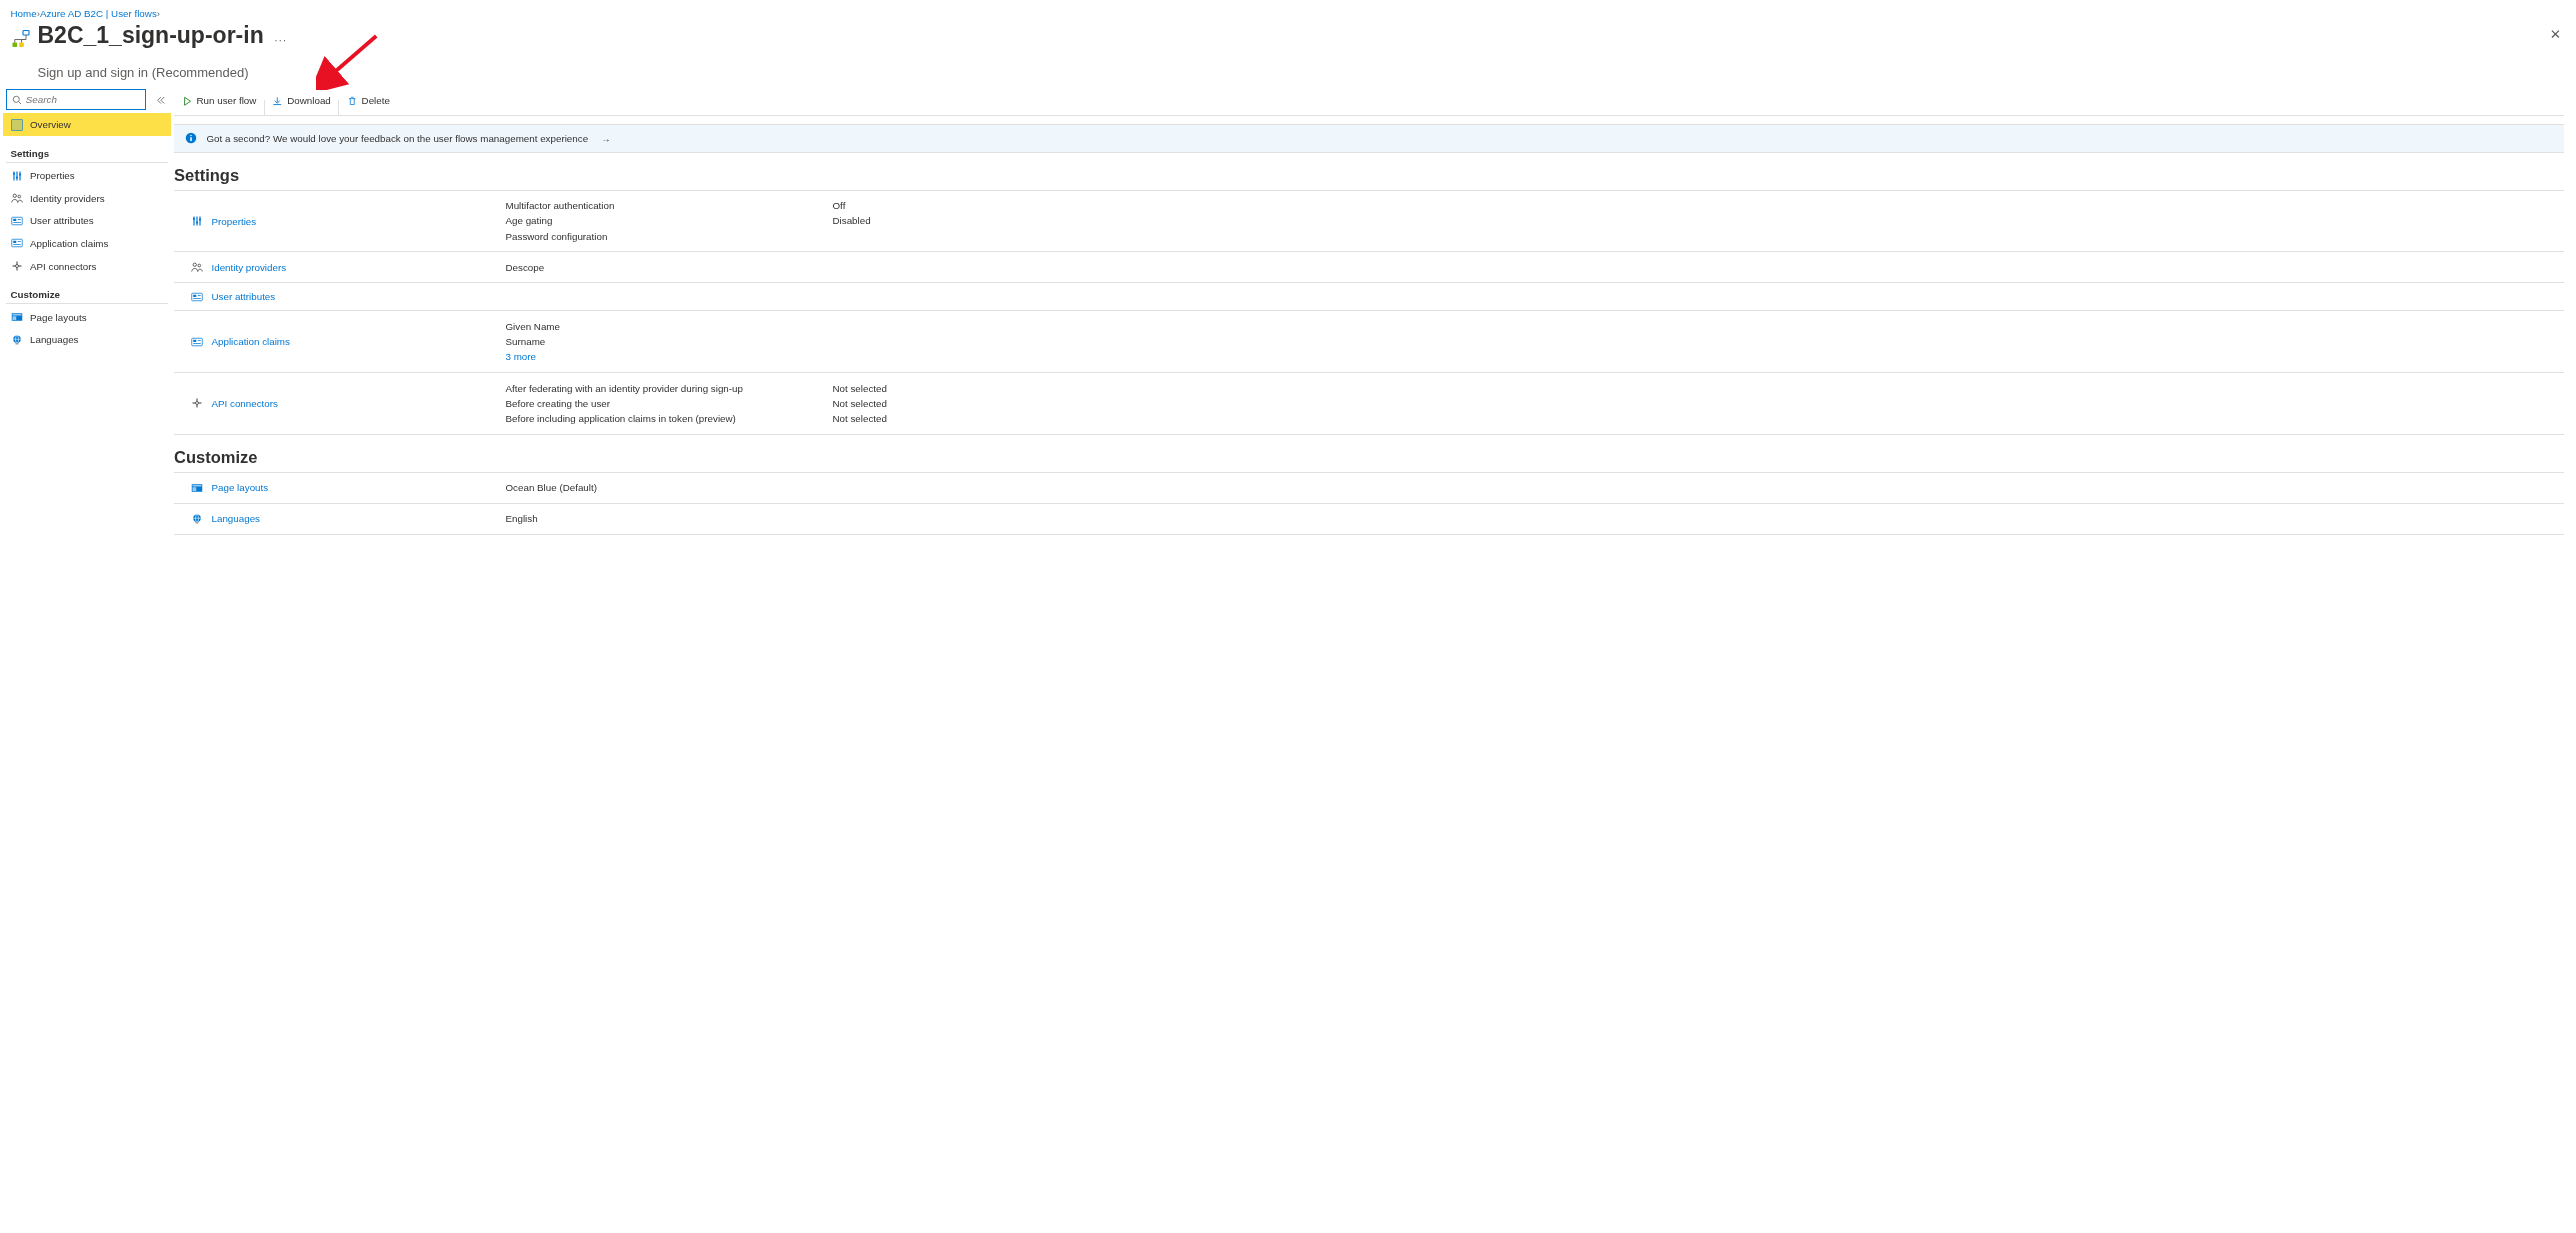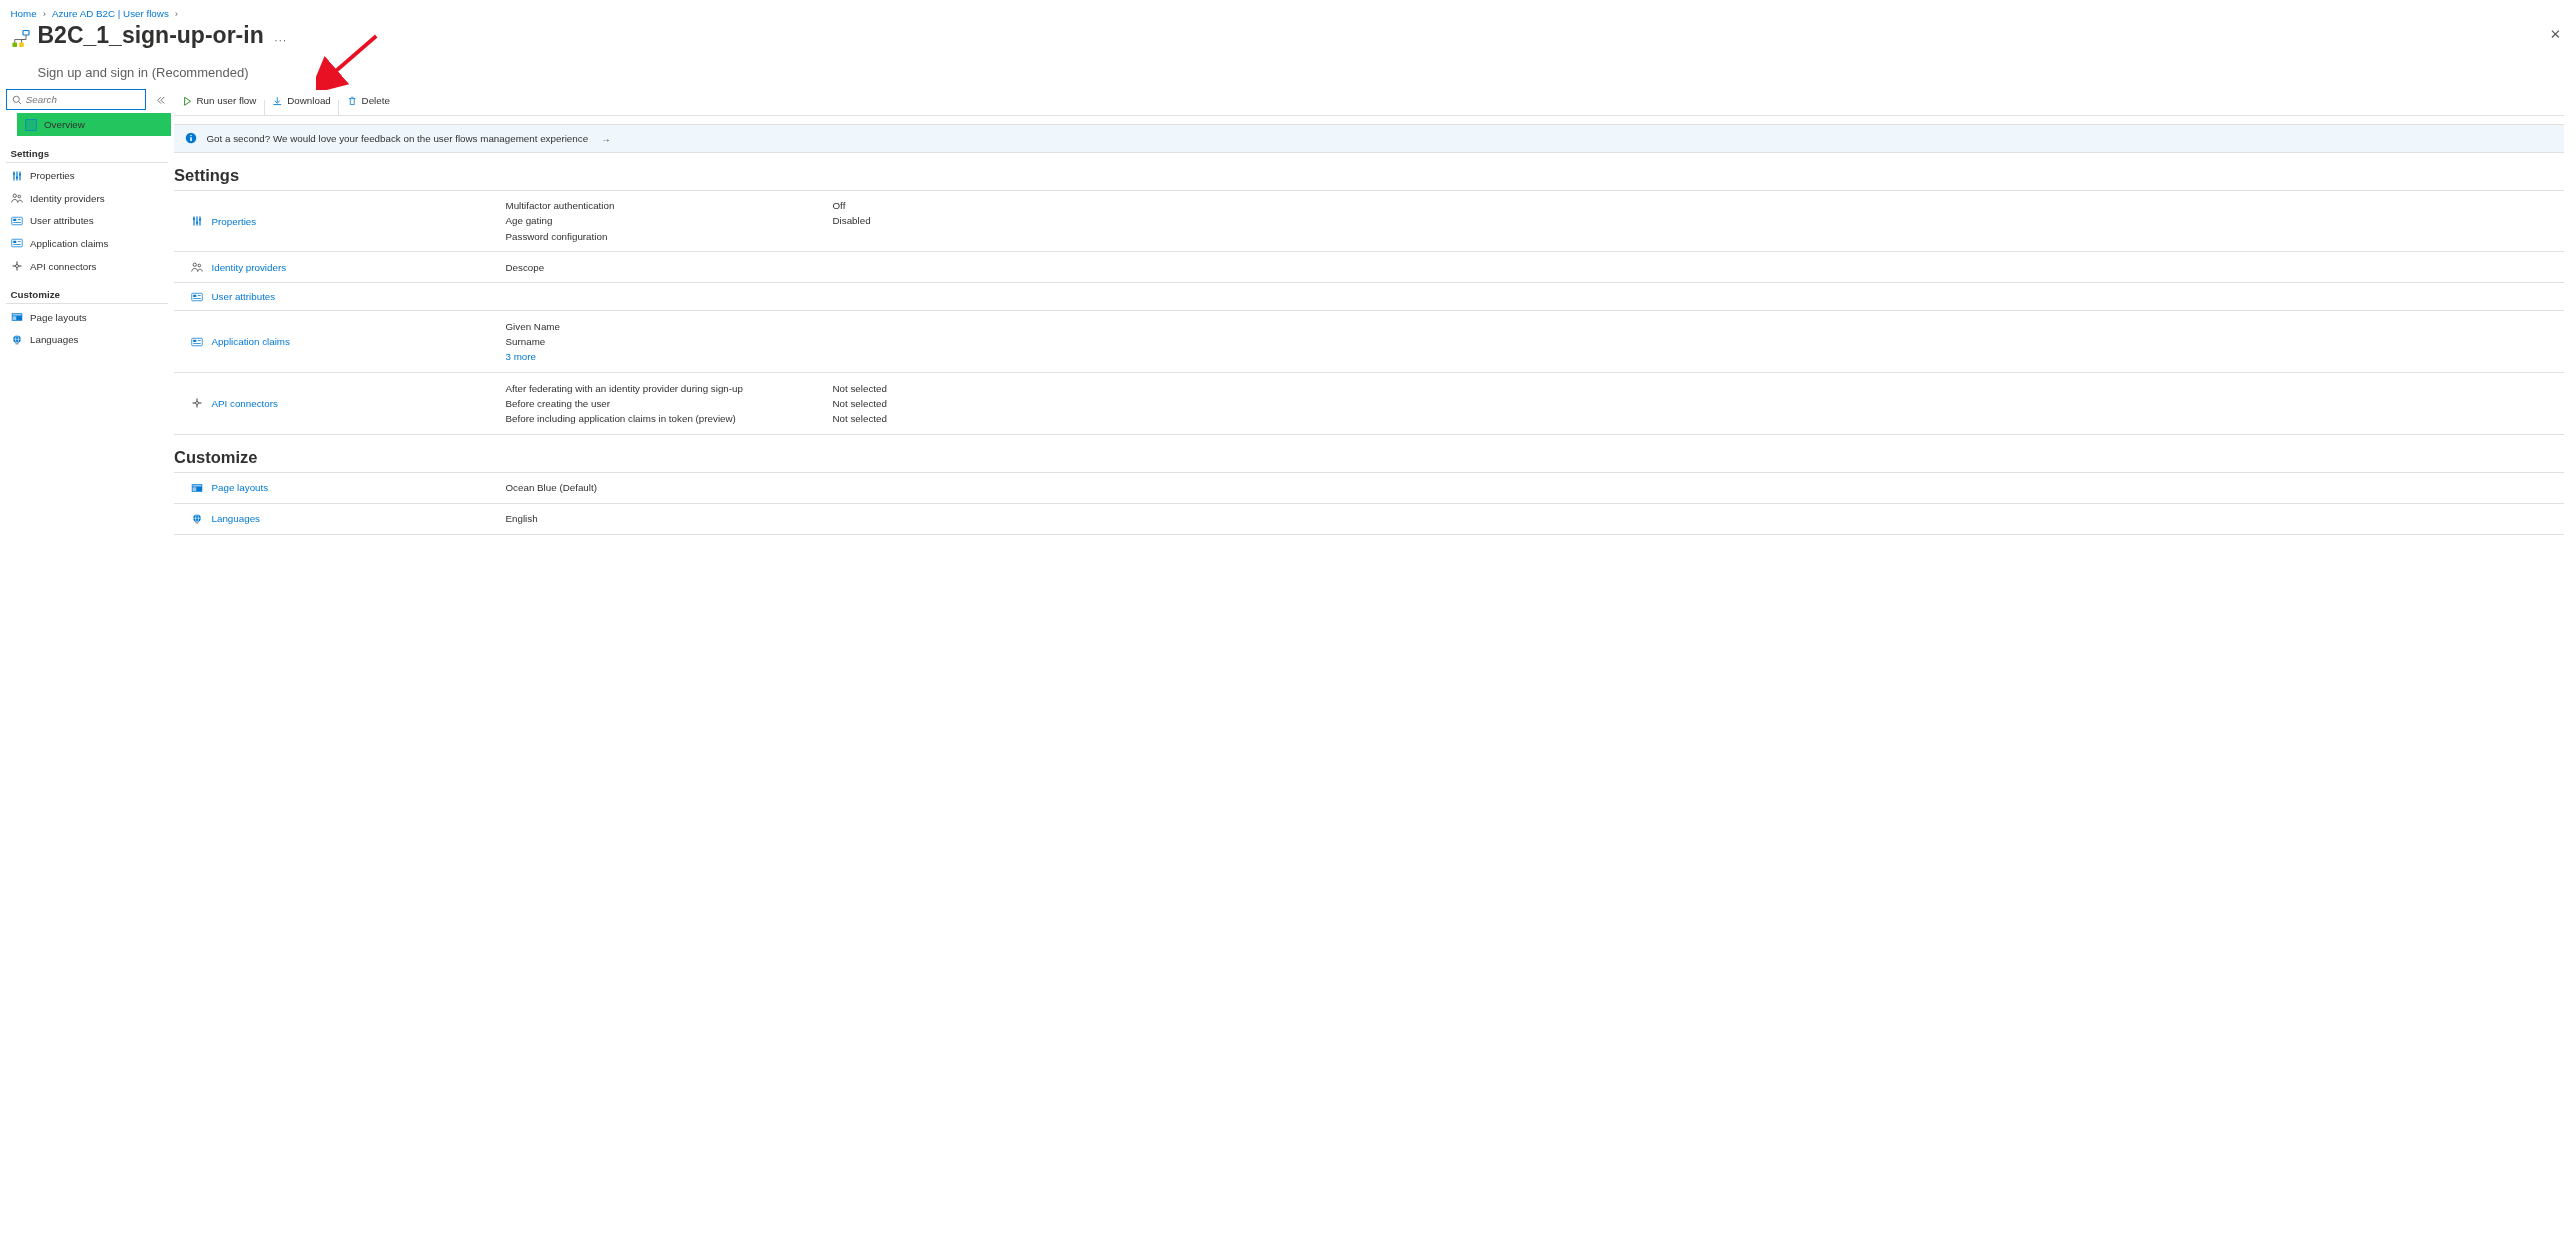--- a/index.html
+++ b/index.html
@@ -8,21 +8,20 @@
     font-size: 9.8px;
     color: #323130;
     background: #fff;
   }
   a { color: #0078d4; text-decoration: none; }
 
   
   .breadcrumb {
     display: flex;
     align-items: center;
-    gap: 6px;
     padding: 7.5px 10.5px 4.5px;
     font-size: 9.8px;
   }
   .bc-sep { color: #605e5c; }
 
   
   .header {
     display: flex;
     align-items: flex-start;
     padding: 0 10.5px 6px 10.5px;
@@ -106,22 +105,21 @@
 
   .nav-item {
     display: flex;
     align-items: center;
     gap: 7.5px;
     padding: 5.3px 7.5px;
     cursor: pointer;
     font-size: 9.8px;
   }
   .nav-item.active {
-    background: #22c55e;
-    margin-left: 14px;
+    background: #fde047;
   }
   .nav-item .icon {
     width: 12px;
     height: 12px;
     flex: none;
     display: flex;
     align-items: center;
     justify-content: center;
   }
 

